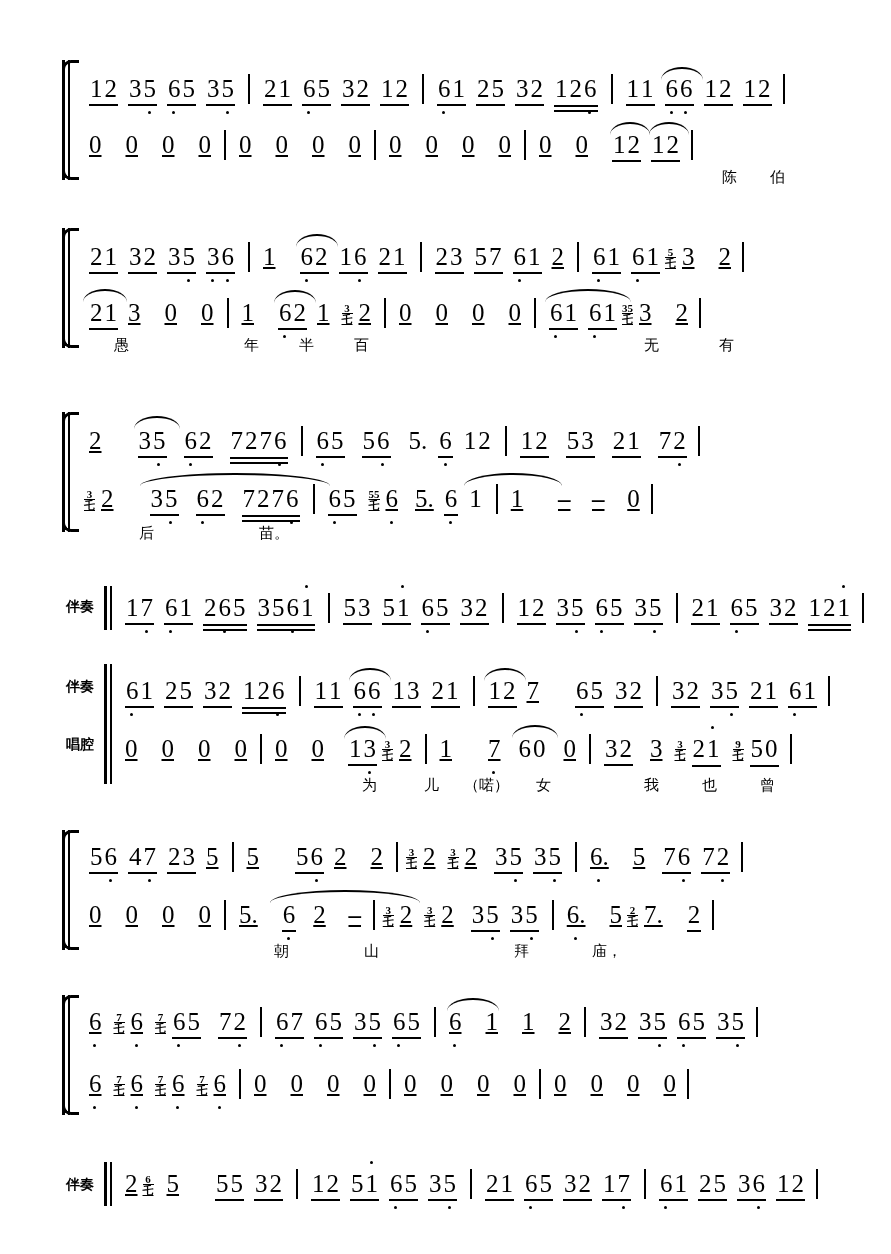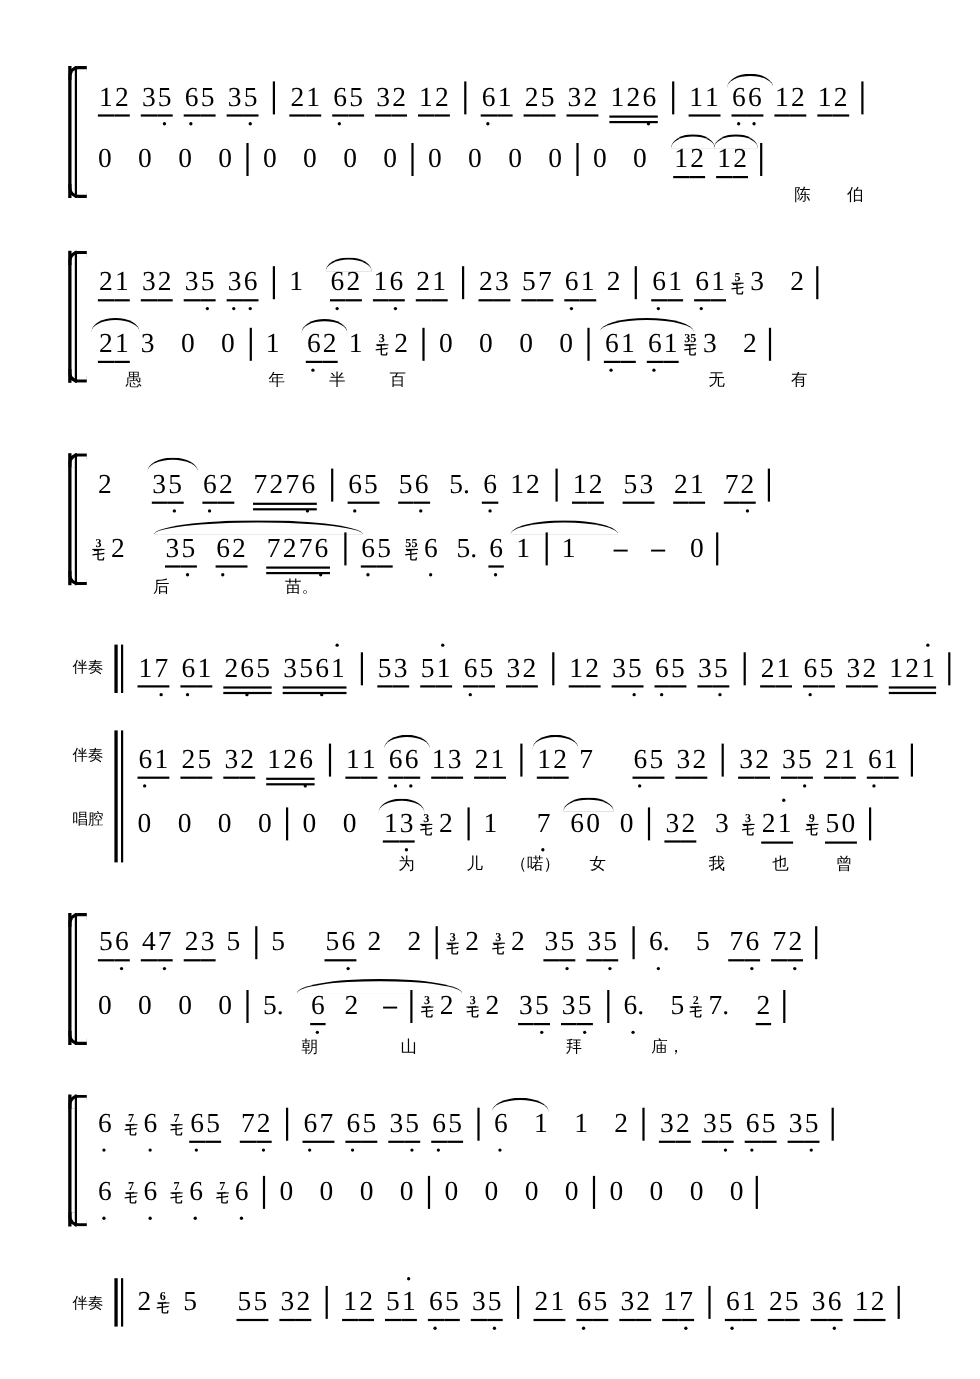--- a/index.html
+++ b/index.html
@@ -75,20 +75,21 @@
 
   
   .staff {
     position: absolute;
     left: 84px;
     right: 20px;
     height: 46px;
     white-space: nowrap;
     font-size: 25px;
     letter-spacing: 0px;
+    text-decoration: underline;
   }
   .staff-inner {
     position: relative;
     height: 100%;
     display: flex;
     align-items: center;
   }
   .note { position: relative; display: inline-block; padding: 0 1px; }
   .note.u::after {
     
@@ -180,21 +181,21 @@
     font-size: 15px;
     white-space: nowrap;
   }
   .lyr { position: absolute; }
 
   
   .part-label {
     position: absolute;
     font-family: "Liberation Sans", sans-serif;
     font-size: 14px;
-    font-weight: normal;
+    font-weight: bold;
     color: #000;
   }
 
   
   .startbar {
     position: absolute;
     top: 0;
     height: 100%;
   }
   .startbar .t {

